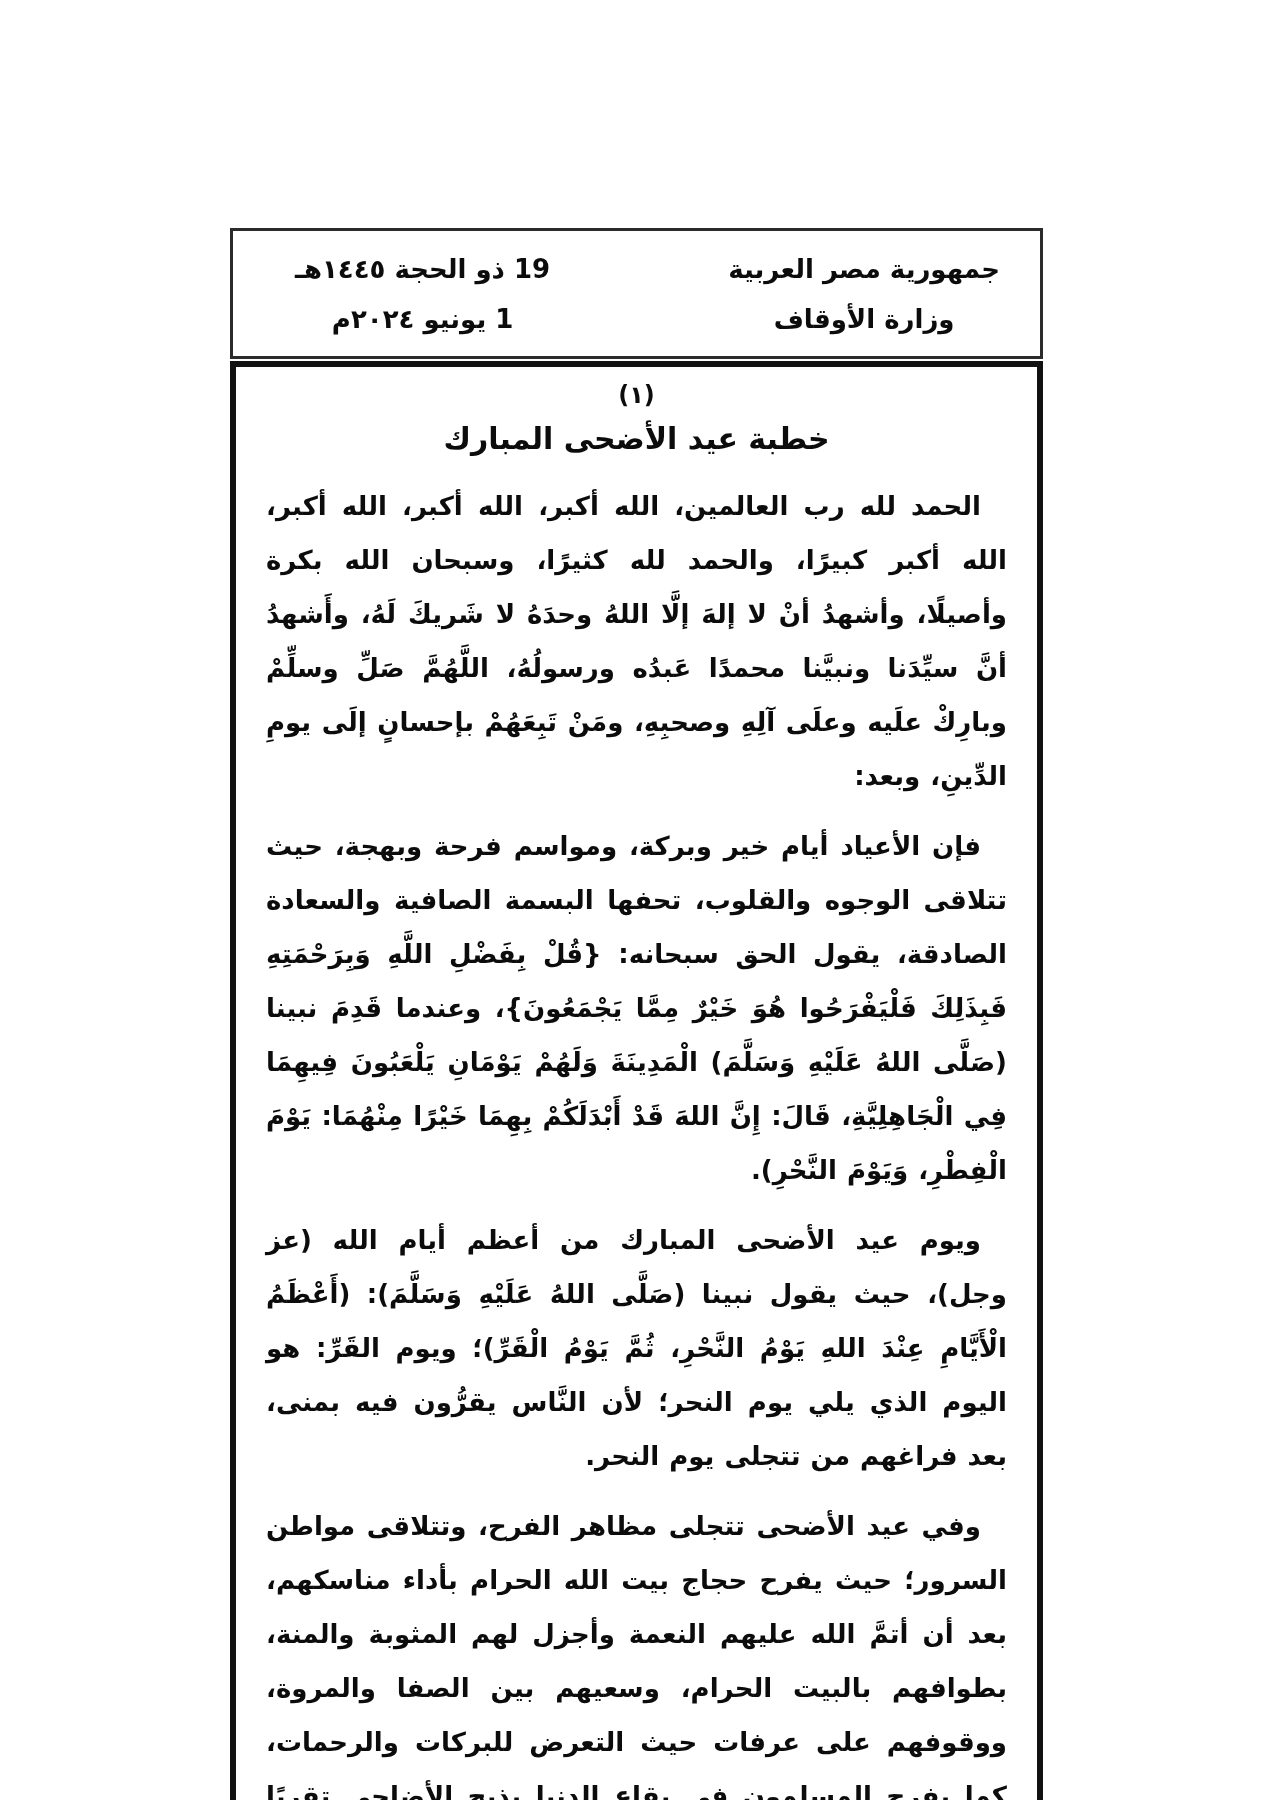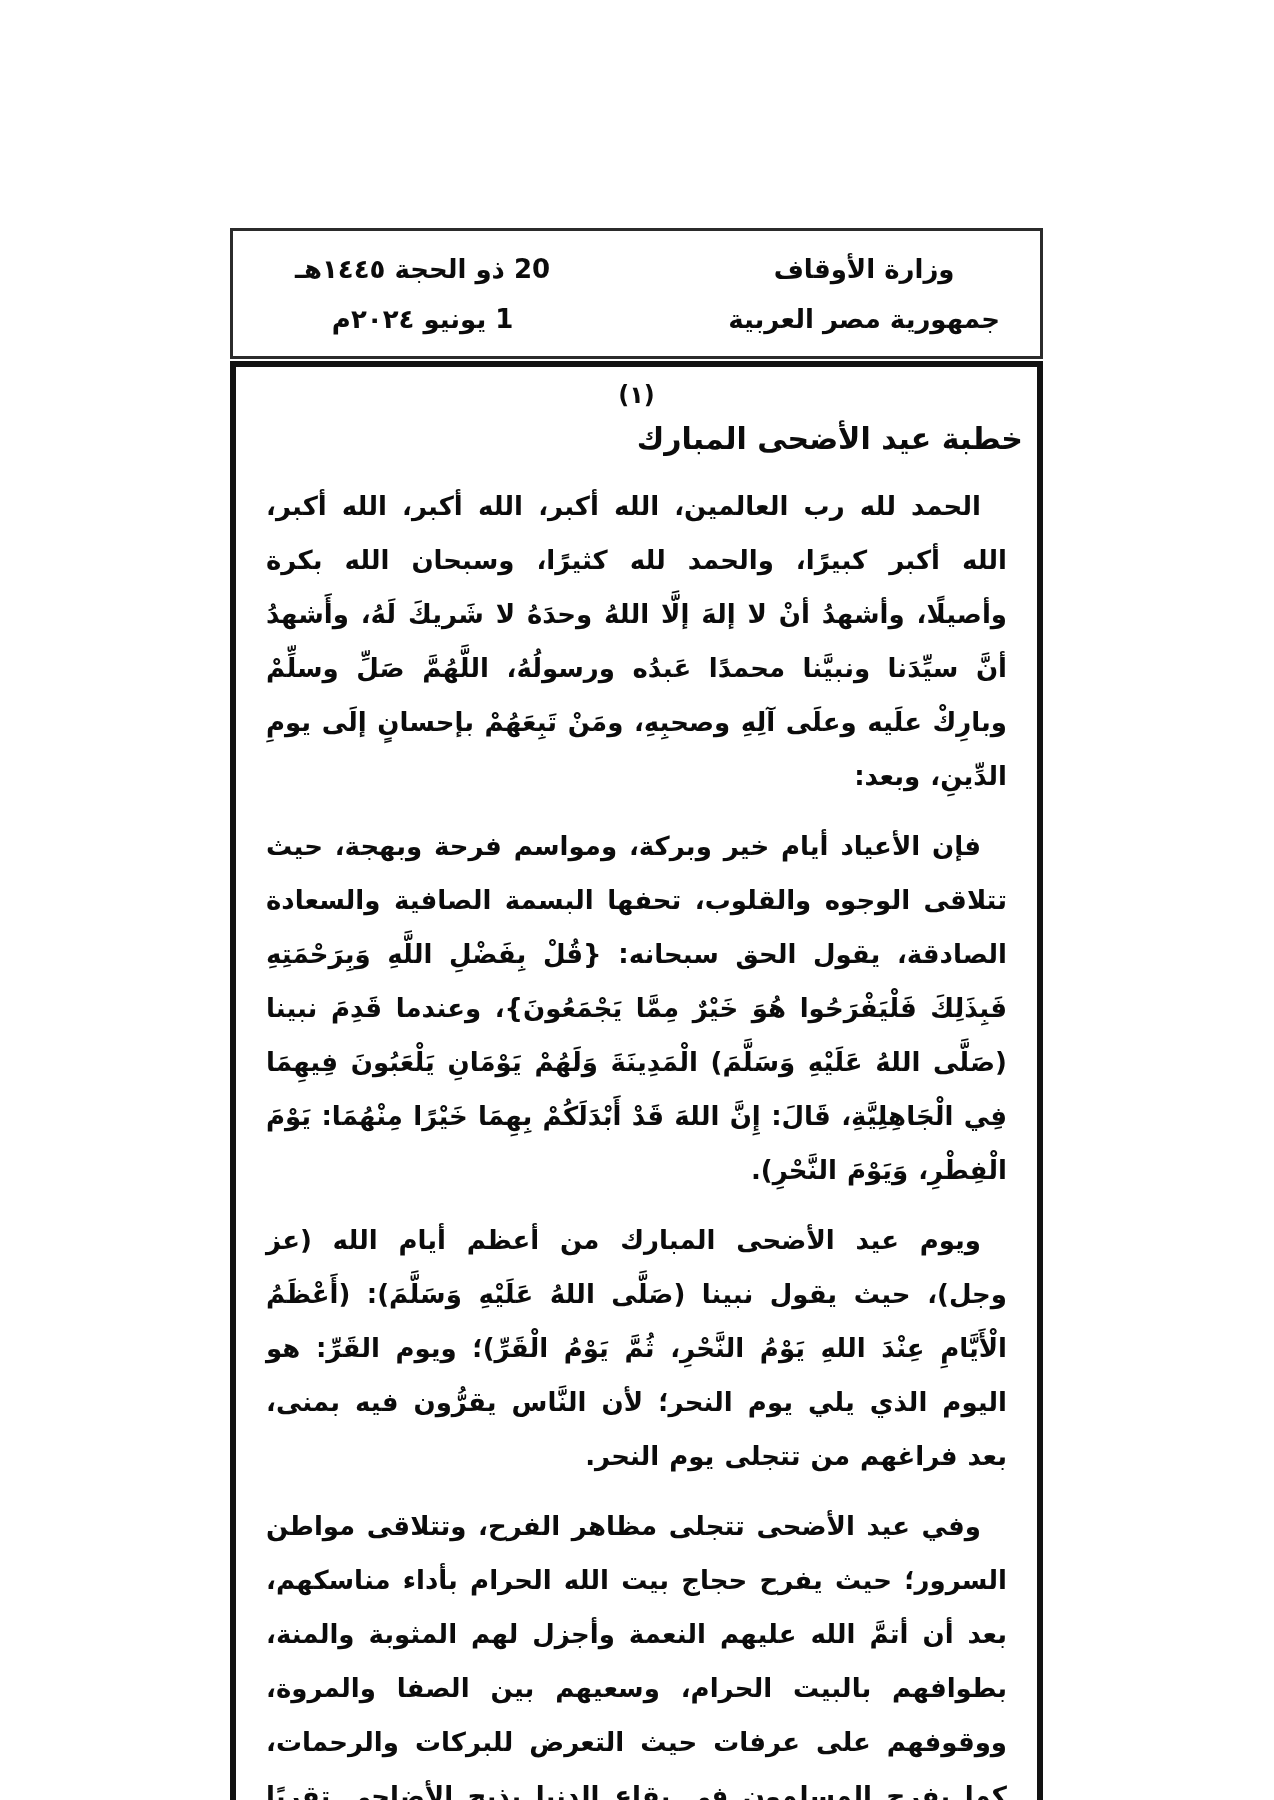--- a/index.html
+++ b/index.html
@@ -53,20 +53,21 @@
     background: #ffffff;
   }
   .khutbah-number {
     text-align: center;
     font-size: 24px;
     font-weight: bold;
     line-height: 40px;
     margin: 2px 0 0 0;
   }
   .khutbah-title {
+    text-align: center;
     font-size: 30px;
     font-weight: bold;
     line-height: 48px;
     margin: 0 0 4px 0;
   }
   .body-par {
     margin: 16px;
     font-size: 26px;
     font-weight: bold;
     line-height: 54px;
@@ -76,25 +77,25 @@
     word-spacing: 1px;
   }
 </style>
 </head>
 <body>
 
 <div class="page">
 
   <div class="header-box">
     <div class="header-col">
+      <div>جمهورية مصر العربية</div>
       <div>وزارة الأوقاف</div>
-      <div>جمهورية مصر العربية</div>
     </div>
     <div class="header-col">
-      <div>20 ذو الحجة ١٤٤٥هـ</div>
+      <div>19 ذو الحجة ١٤٤٥هـ</div>
       <div>1 يونيو ٢٠٢٤م</div>
     </div>
   </div>
 
   <div class="main-box">
     <div class="khutbah-number">(١)</div>
     <h1 class="khutbah-title">خطبة عيد الأضحى المبارك</h1>
     <p class="body-par">الحمد لله رب العالمين، الله أكبر، الله أكبر، الله أكبر، الله أكبر كبيرًا، والحمد لله كثيرًا، وسبحان الله بكرة وأصيلًا، وأشهدُ أنْ لا إلهَ إلَّا اللهُ وحدَهُ لا شَريكَ لَهُ، وأَشهدُ أنَّ سيِّدَنا ونبيَّنا محمدًا عَبدُه ورسولُهُ، اللَّهُمَّ صَلِّ وسلِّمْ وبارِكْ علَيه وعلَى آلِهِ وصحبِهِ، ومَنْ تَبِعَهُمْ بإحسانٍ إلَى يومِ الدِّينِ، وبعد:</p>
     <p class="body-par">فإن الأعياد أيام خير وبركة، ومواسم فرحة وبهجة، حيث تتلاقى الوجوه والقلوب، تحفها البسمة الصافية والسعادة الصادقة، يقول الحق سبحانه: {قُلْ بِفَضْلِ اللَّهِ وَبِرَحْمَتِهِ فَبِذَلِكَ فَلْيَفْرَحُوا هُوَ خَيْرٌ مِمَّا يَجْمَعُونَ}، وعندما قَدِمَ نبينا (صَلَّى اللهُ عَلَيْهِ وَسَلَّمَ) الْمَدِينَةَ وَلَهُمْ يَوْمَانِ يَلْعَبُونَ فِيهِمَا فِي الْجَاهِلِيَّةِ، قَالَ: إِنَّ اللهَ قَدْ أَبْدَلَكُمْ بِهِمَا خَيْرًا مِنْهُمَا: يَوْمَ الْفِطْرِ، وَيَوْمَ النَّحْرِ).</p>
     <p class="body-par">ويوم عيد الأضحى المبارك من أعظم أيام الله (عز وجل)، حيث يقول نبينا (صَلَّى اللهُ عَلَيْهِ وَسَلَّمَ): (أَعْظَمُ الْأَيَّامِ عِنْدَ اللهِ يَوْمُ النَّحْرِ، ثُمَّ يَوْمُ الْقَرِّ)؛ ويوم القَرِّ: هو اليوم الذي يلي يوم النحر؛ لأن النَّاس يقرُّون فيه بمنى، بعد فراغهم من تتجلى يوم النحر.</p>

